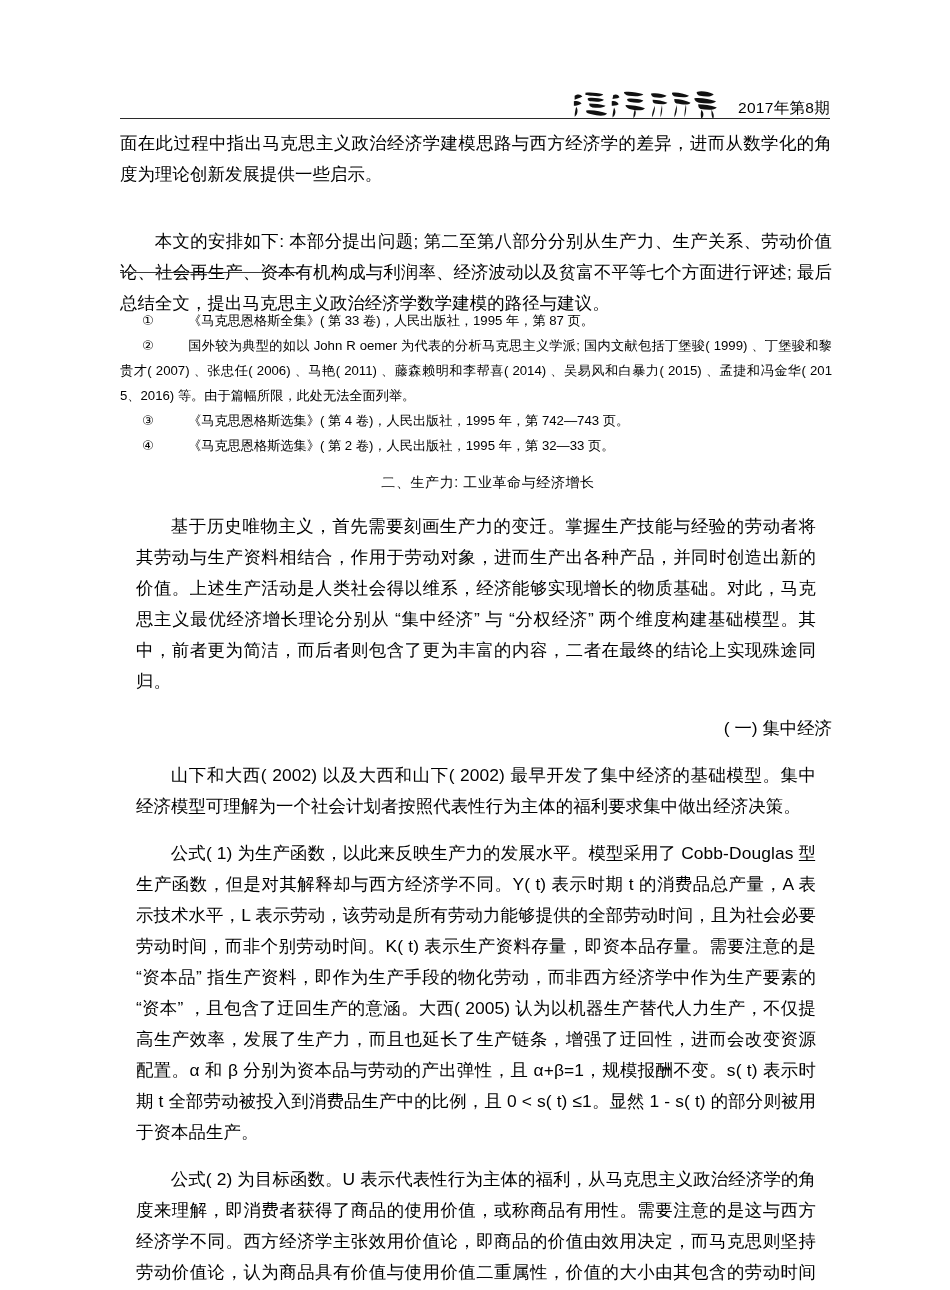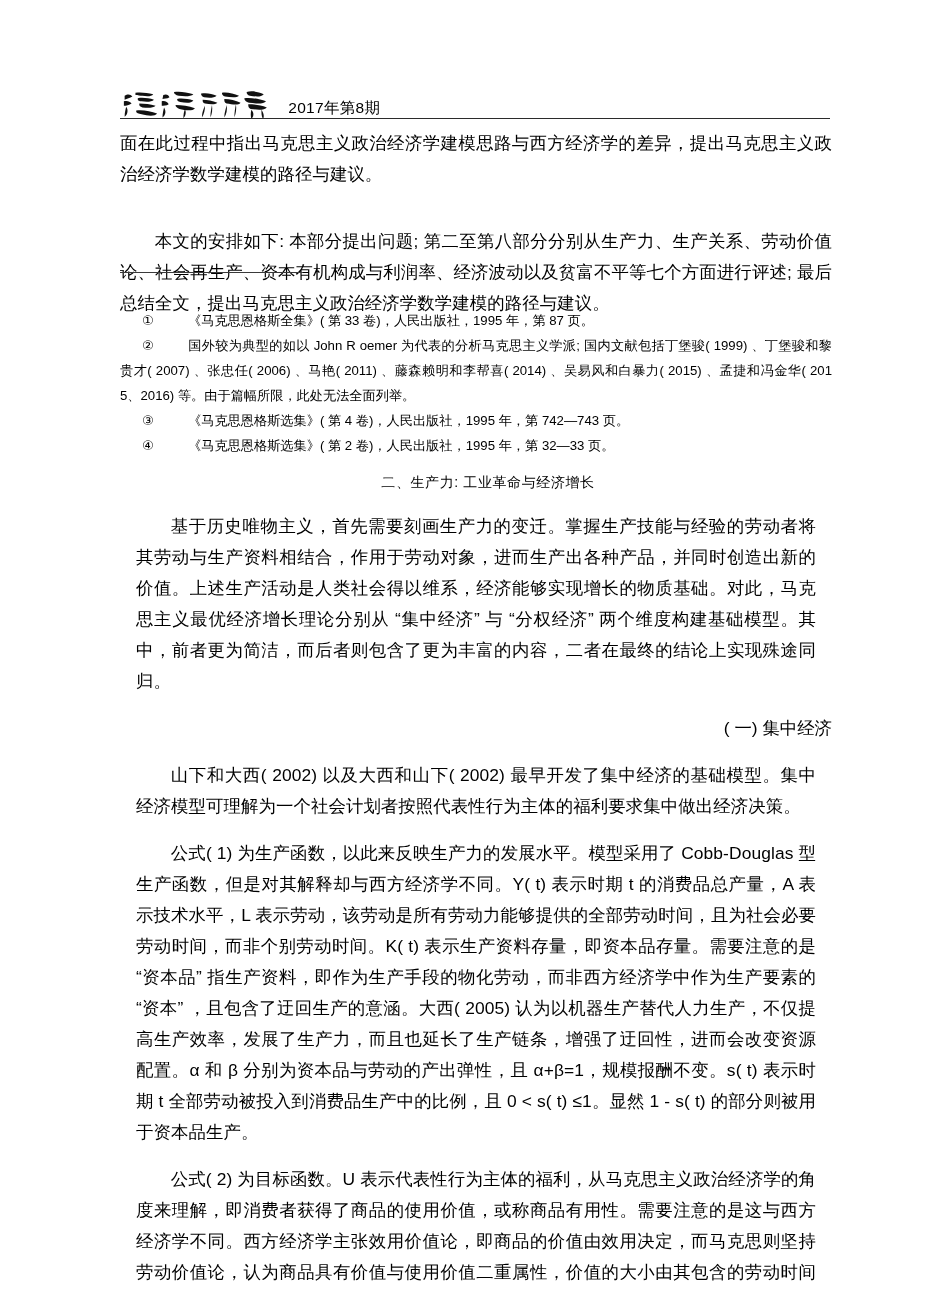--- a/index.html
+++ b/index.html
@@ -28,20 +28,21 @@
 
   
   .masthead {
     position: absolute;
     left: 120px;
     top: 74px;
     width: 710px;
     height: 44px;
     display: flex;
     align-items: flex-end;
+    justify-content: flex-end;
   }
   .journal-logo {
     display: inline-block;
     height: 34px;
     margin-right: 6px;
     position: relative;
     top: 1px;
   }
   .journal-logo svg { display: block; height: 34px; width: auto; }
   .issue-line {
@@ -182,21 +183,21 @@
           <path d="M170 32 C174 36 173 41 170 44 C169 40 169 36 170 32 Z"></path>
           <path d="M183 32 C186 36 187 41 185 44 C183 40 183 36 183 32 Z"></path>
         </g>
       </svg>
     </span>
     <span class="issue-line">2017年第8期</span>
   </div>
   <div class="head-rule"></div>
 
   <div class="body-block">
-    <p class="bodytext">面在此过程中指出马克思主义政治经济学建模思路与西方经济学的差异，提出马克思主义政治经济学数学建模的路径与建议。</p>
+    <p class="bodytext">面在此过程中指出马克思主义政治经济学建模思路与西方经济学的差异，进而从数学化的角度为理论创新发展提供一些启示。</p>
     <p class="bodytext indent">本文的安排如下: 本部分提出问题; 第二至第八部分分别从生产力、生产关系、劳动价值论、社会再生产、资本有机构成与利润率、经济波动以及贫富不平等七个方面进行评述; 最后总结全文，提出马克思主义政治经济学数学建模的路径与建议。</p>
   </div>
 
   <div class="fn-rule"></div>
 
   <div class="footnotes">
     <p class="footnote">
       <span class="fn-mark">①</span><span>《马克思恩格斯全集》( 第 33 卷)，人民出版社，1995 年，第 87 页。</span>
     </p>
     <p class="footnote">

